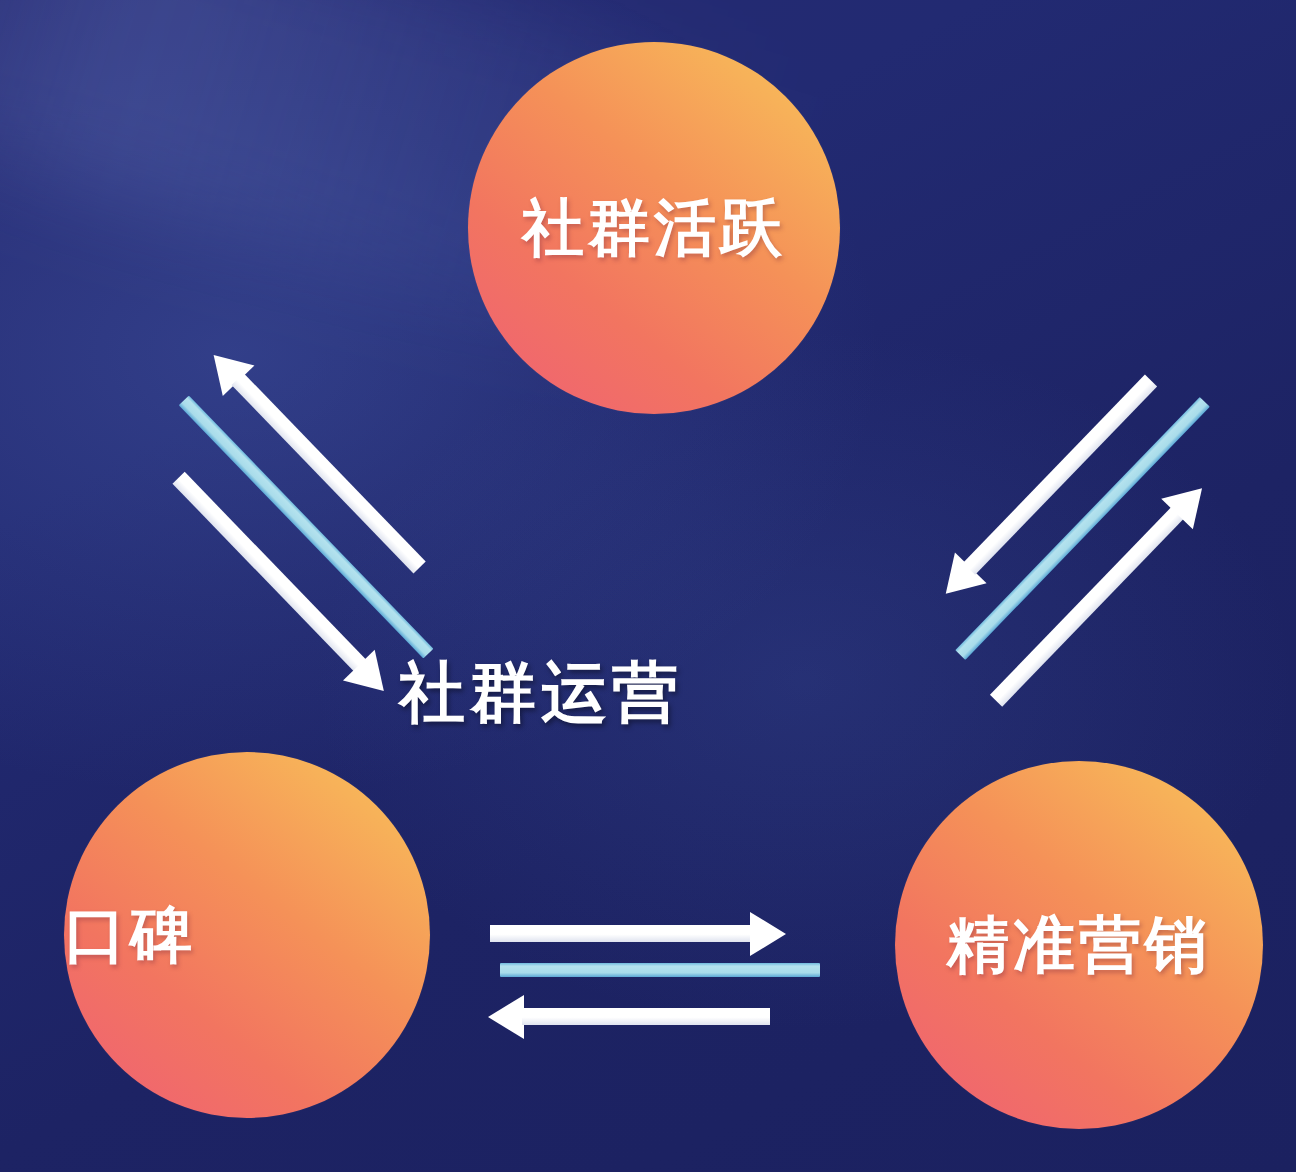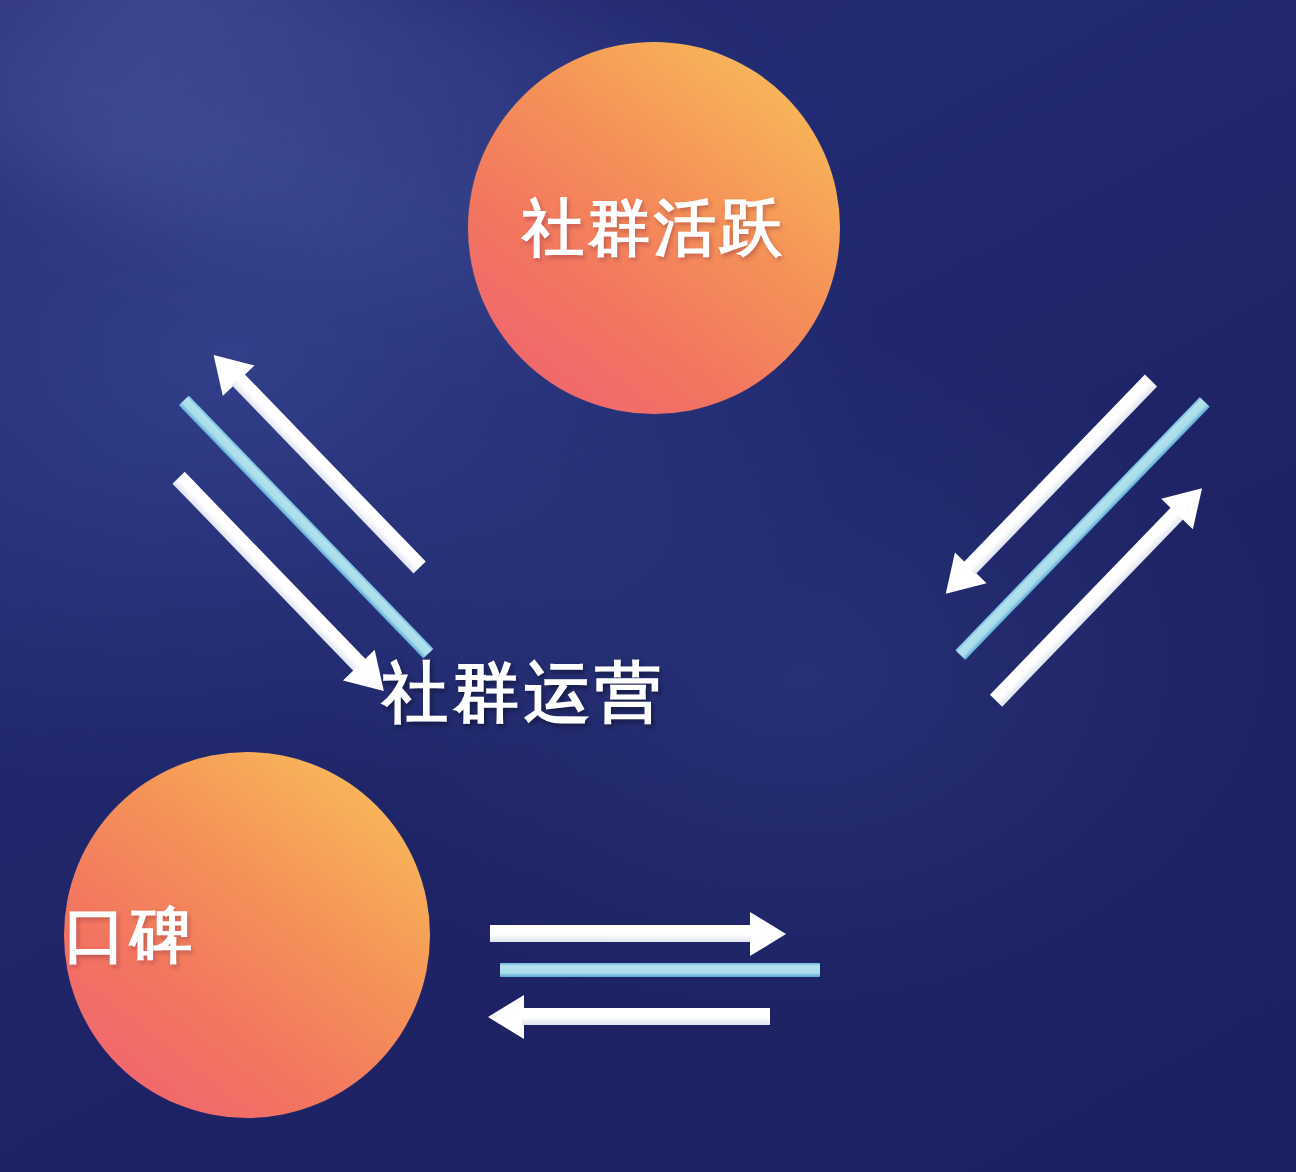--- a/index.html
+++ b/index.html
@@ -55,21 +55,21 @@
     white-space: nowrap;
   }
 
   #node-top    { left: 468px; top: 42px;  width: 372px; height: 372px; }
   #node-left   { left: 64px;  top: 752px; width: 366px; height: 366px; justify-content: space-between; }
   #node-right  { left: 895px; top: 761px; width: 368px; height: 368px; }
 
   
   #center-label {
     position: absolute;
-    left: 0;
+    left: 17px;
     top: 648px;
     width: 1048px;
     text-align: center;
     color: #ffffff;
     font-weight: 700;
     font-size: 66px;
     letter-spacing: 5px;
     text-shadow: 2px 3px 5px rgba(0,0,0,0.40);
     white-space: nowrap;
   }
@@ -194,17 +194,21 @@
 
   <div class="node" id="node-top">
     <div class="line">社群</div>
     <div class="line">活跃</div>
   </div>
 
   <div class="node" id="node-left">
     <div class="line">口碑</div>
   </div>
 
+  <div class="node" id="node-right">
+    <div class="line">精准</div>
+    <div class="line">营销</div>
+  </div>
 
   <div id="center-label">社群运营</div>
 
 
 </div>
 
 </body></html>

